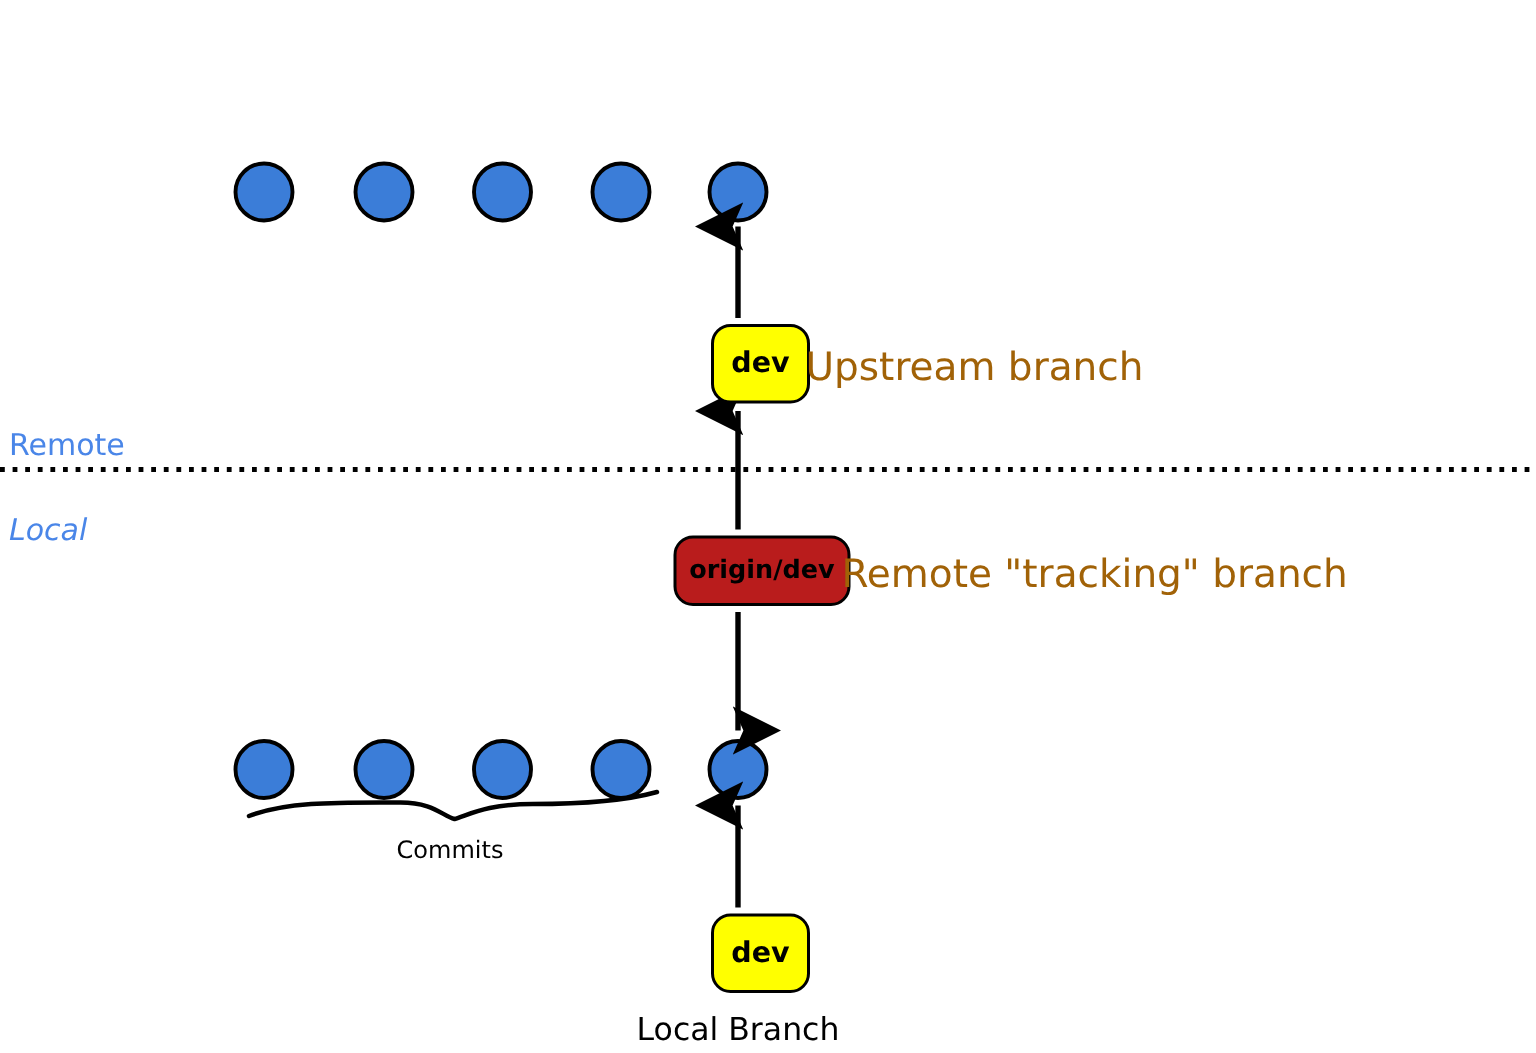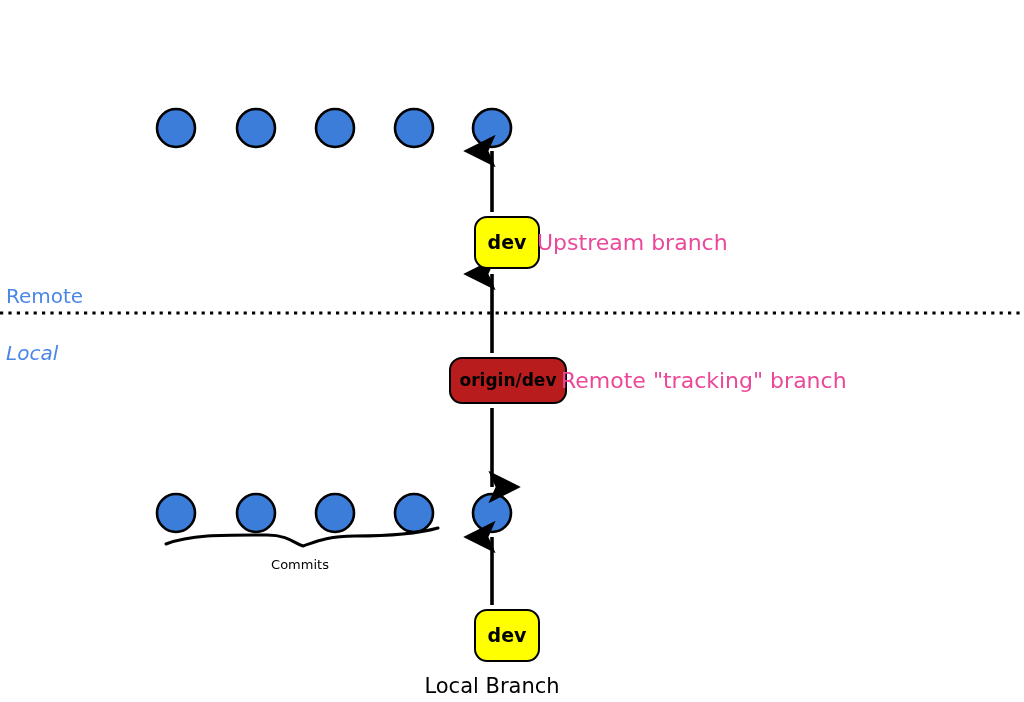--- a/index.html
+++ b/index.html
@@ -56,36 +56,36 @@
     justify-content: center;
     font-family: "DejaVu Sans", "Liberation Sans", sans-serif;
     font-weight: bold;
     color: #000000;
     line-height: 1;
     margin-left: 15px;
   }
   .annotation {
     position: absolute;
     font-family: "DejaVu Sans", "Liberation Sans", sans-serif;
-    font-size: 22px;
-    color: #ec4899;
+    font-size: 26px;
+    color: #a16207;
     white-space: nowrap;
   }
   .caption {
     position: absolute;
     font-family: "DejaVu Sans", "Liberation Sans", sans-serif;
     font-size: 21px;
     color: #000000;
     white-space: nowrap;
     text-align: center;
   }
   .brace-label {
     position: absolute;
     font-family: "DejaVu Sans", "Liberation Sans", sans-serif;
-    font-size: 13px;
+    font-size: 16px;
     color: #000000;
     white-space: nowrap;
     text-align: center;
   }
 </style>
 </head>
 <body>
 
 <div id="canvas">
 

